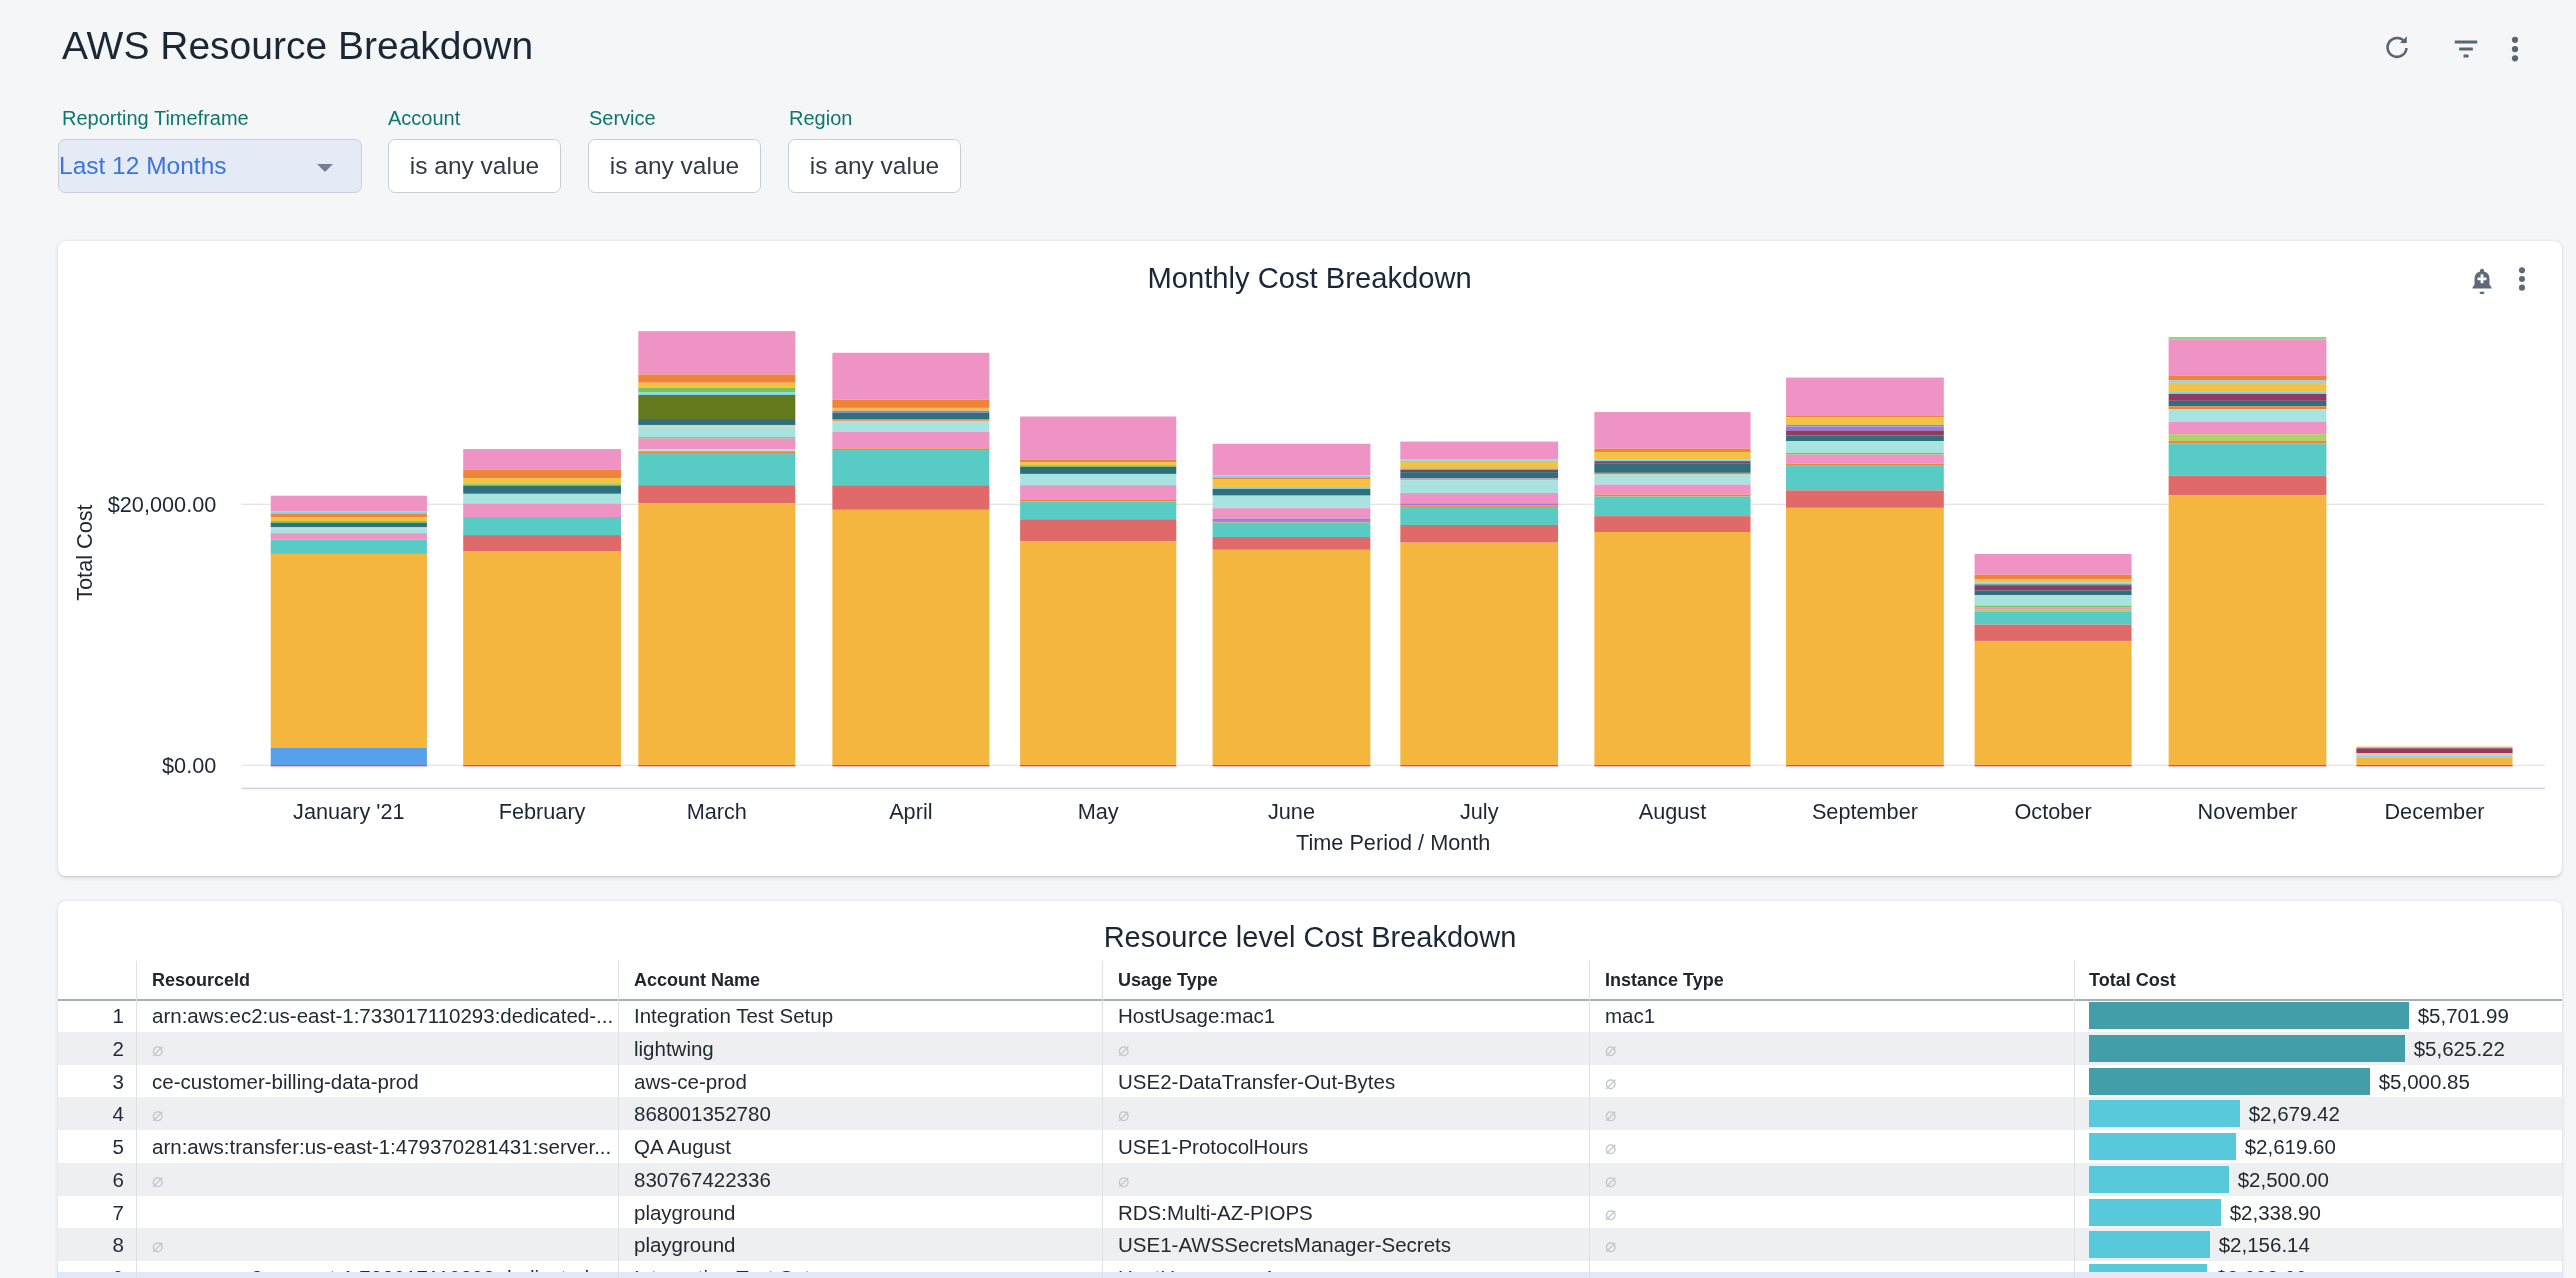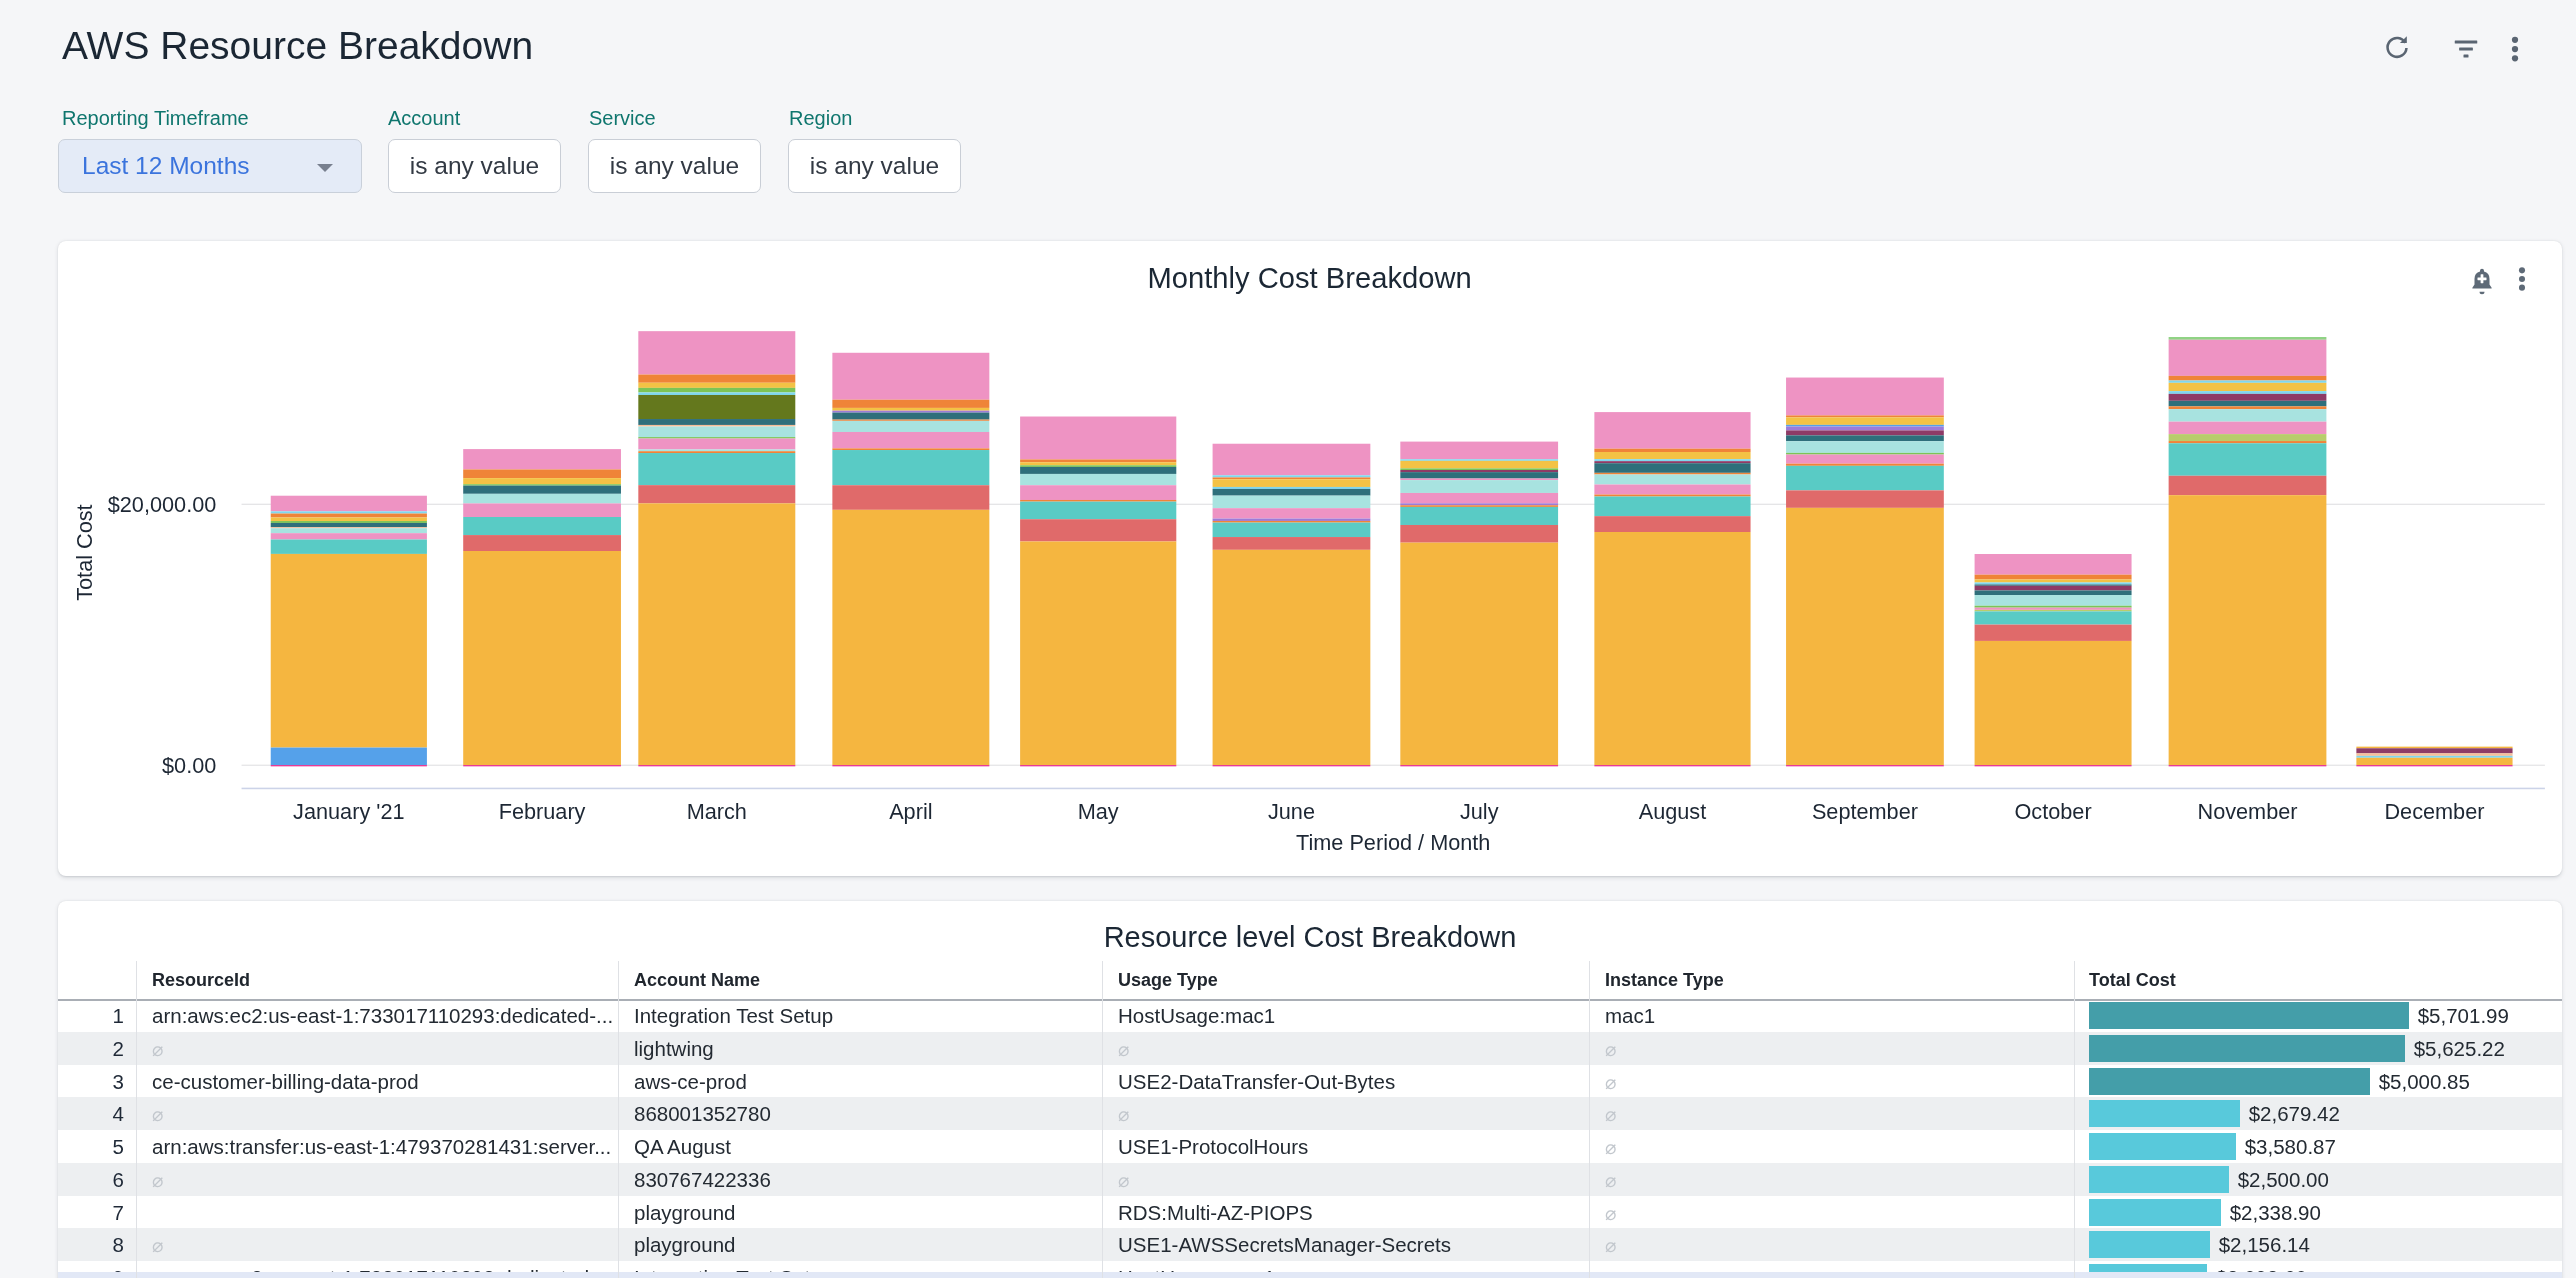--- a/index.html
+++ b/index.html
@@ -5,21 +5,21 @@
 * { margin:0; padding:0; box-sizing:border-box; }
 html,body { width:2576px; height:1279px; overflow:hidden; }
 body { position:relative; background:#f5f6f8; font-family:"Liberation Sans", sans-serif; }
 .card { position:absolute; left:58px; width:2504px; background:#ffffff; border-radius:8px;
         box-shadow:0 1.6px 4.7px rgba(40,50,60,0.13), 0 0.8px 1.6px rgba(40,50,60,0.10); }
 h1 { position:absolute; left:62px; top:24px; font-size:39px; font-weight:500; color:#1b2734; letter-spacing:0; }
 .flabel { position:absolute; top:107px; font-size:20px; color:#0f766e; }
 .fbox { position:absolute; top:139px; height:54px; border-radius:7px; font-size:24.5px; }
 .fbox.plain { background:#fff; border:1.6px solid #c9ced6; color:#333a44; display:flex; align-items:center; justify-content:center; }
 .tf { left:58px; width:304px; background:#e4ebf7; border:1.6px solid #c9d0da; color:#3b74dd; display:flex; align-items:center; }
-.tf .txt { margin-left:23px; }
+.tf .txt { }
 .caret { position:absolute; right:28px; top:24px; width:0; height:0; border-left:8px solid transparent; border-right:8px solid transparent; border-top:8.7px solid #78808f; }
 .hicon { position:absolute; top:34px; }
 
 
 .t-title { position:absolute; left:0; right:0; top:20px; text-align:center; font-size:29px; color:#1b2734; }
 .thr { position:absolute; font-weight:bold; font-size:18px; color:#20262e; top:69px; }
 .hline { position:absolute; left:0; right:0; top:98px; height:1.6px; background:#a9aeb5; }
 .vline { position:absolute; top:60px; bottom:8px; width:1.2px; background:#dfe1e5; z-index:5; }
 .trow { position:absolute; left:0; right:0; height:33px; font-size:20.5px; color:#232a32; }
 .trow.even { background:#edeff1; }
@@ -325,21 +325,21 @@
 <div class="c3"><span class="null">⌀</span></div>
 <div class="c4"><span class="null">⌀</span></div>
 <div class="c5"><span class="lbar" style="width:151px"></span><span class="val">$2,679.42</span></div>
 </div>
 <div class="trow odd" style="top:229px">
 <div class="c0">5</div>
 <div class="c1">arn:aws:transfer:us-east-1:479370281431:server...</div>
 <div class="c2">QA August</div>
 <div class="c3">USE1-ProtocolHours</div>
 <div class="c4"><span class="null">⌀</span></div>
-<div class="c5"><span class="lbar" style="width:147px"></span><span class="val">$3,580.87</span></div>
+<div class="c5"><span class="lbar" style="width:147px"></span><span class="val">$2,619.60</span></div>
 </div>
 <div class="trow even" style="top:262px">
 <div class="c0">6</div>
 <div class="c1"><span class="null">⌀</span></div>
 <div class="c2">830767422336</div>
 <div class="c3"><span class="null">⌀</span></div>
 <div class="c4"><span class="null">⌀</span></div>
 <div class="c5"><span class="lbar" style="width:140px"></span><span class="val">$2,500.00</span></div>
 </div>
 <div class="trow odd" style="top:295px">

